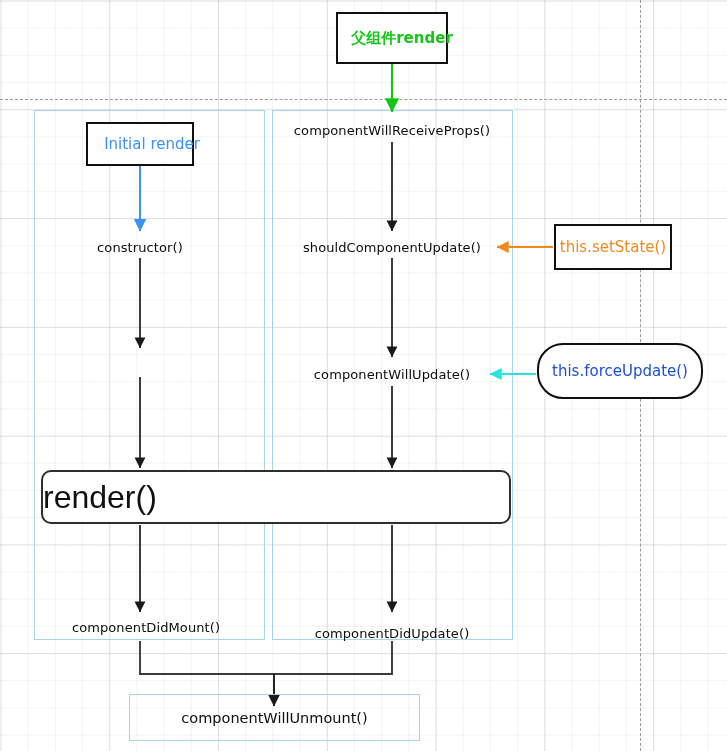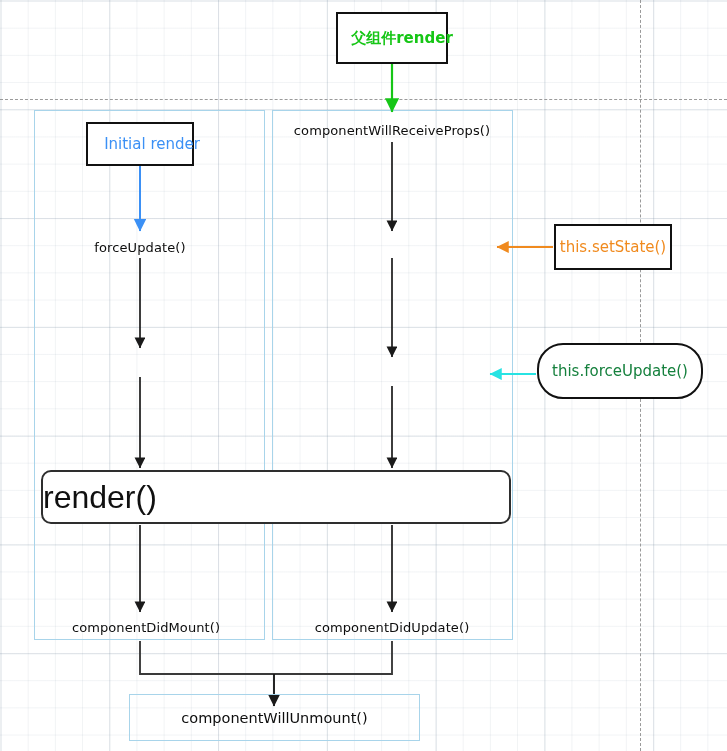--- a/index.html
+++ b/index.html
@@ -72,21 +72,21 @@
     background: #ffffff;
     display: flex;
     align-items: center;
     justify-content: center;
     font-size: 15px;
     white-space: nowrap;
   }
   .boxed.green  { color: #16c616; font-weight: bold; padding-left: 20px; }
   .boxed.blue   { color: #3b90f5; padding-left: 24px; }
   .boxed.orange { color: #f08a1e; }
-  .boxed.cyan   { color: #15803d; border-radius: 26px; }
+  .boxed.cyan   { color: #1d4ed8; border-radius: 26px; }
 
   
   .lightbox {
     position: absolute;
     box-sizing: border-box;
     border: 1px solid #a8d4ea;
     background: transparent;
     display: flex;
     align-items: center;
     justify-content: center;
@@ -183,30 +183,36 @@
 
   <div class="boxed orange" style="left:554px; top:224px; width:118px; height:46px;justify-content:center;">
     <span>this.setState()</span>
   </div>
 
   <div class="boxed cyan" style="left:537px; top:343px; width:166px; height:56px;">
     <span>this.forceUpdate()</span>
   </div>
 
   <div class="node" style="left:40px; top:233px; width:200px; height:28px;">
-    <span>forceUpdate()</span>
+    <span>constructor()</span>
   </div>
   <div class="node" style="left:36px; top:613px; width:208px; height:28px;padding-left:12px;">
     <span>componentDidMount()</span>
   </div>
 
   <div class="node" style="left:277px; top:116px; width:230px; height:28px;">
     <span>componentWillReceiveProps()</span>
   </div>
-  <div class="node" style="left:292px; top:613px; width:200px; height:28px;">
+  <div class="node" style="left:285px; top:233px; width:214px; height:28px;">
+    <span>shouldComponentUpdate()</span>
+  </div>
+  <div class="node" style="left:292px; top:360px; width:200px; height:28px;">
+    <span>componentWillUpdate()</span>
+  </div>
+  <div class="node" style="left:292px; top:613px; width:200px; height:28px;align-items:flex-end;">
     <span>componentDidUpdate()</span>
   </div>
 
   <div class="render-box" style="left:41px; top:470px; width:470px; height:54px;">
     <span>render()</span>
   </div>
 
   <div class="lightbox" style="left:129px; top:694px; width:291px; height:47px;">
     <span>componentWillUnmount()</span>
   </div>

